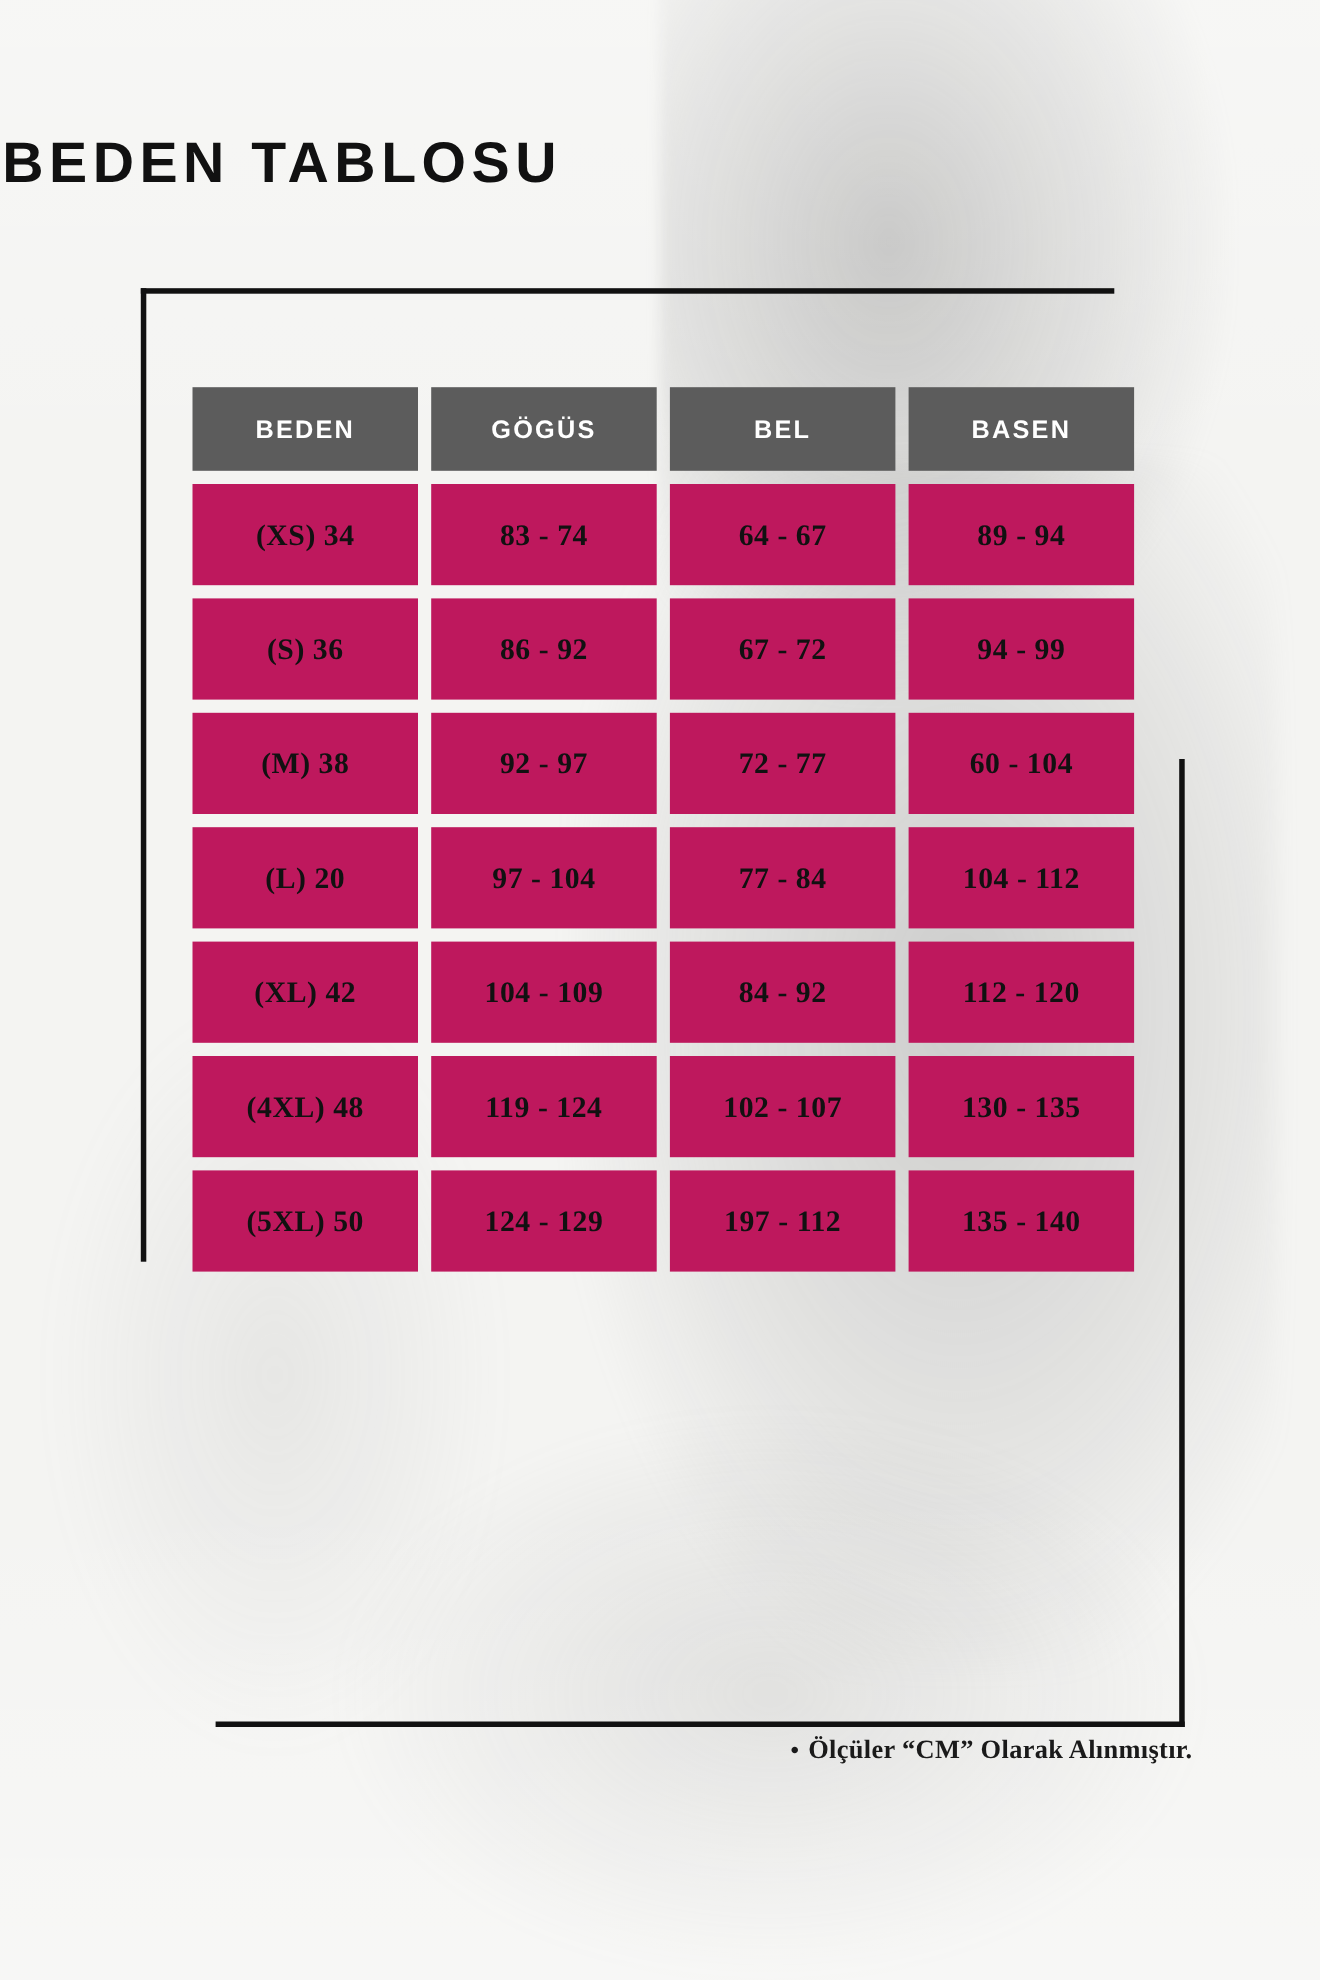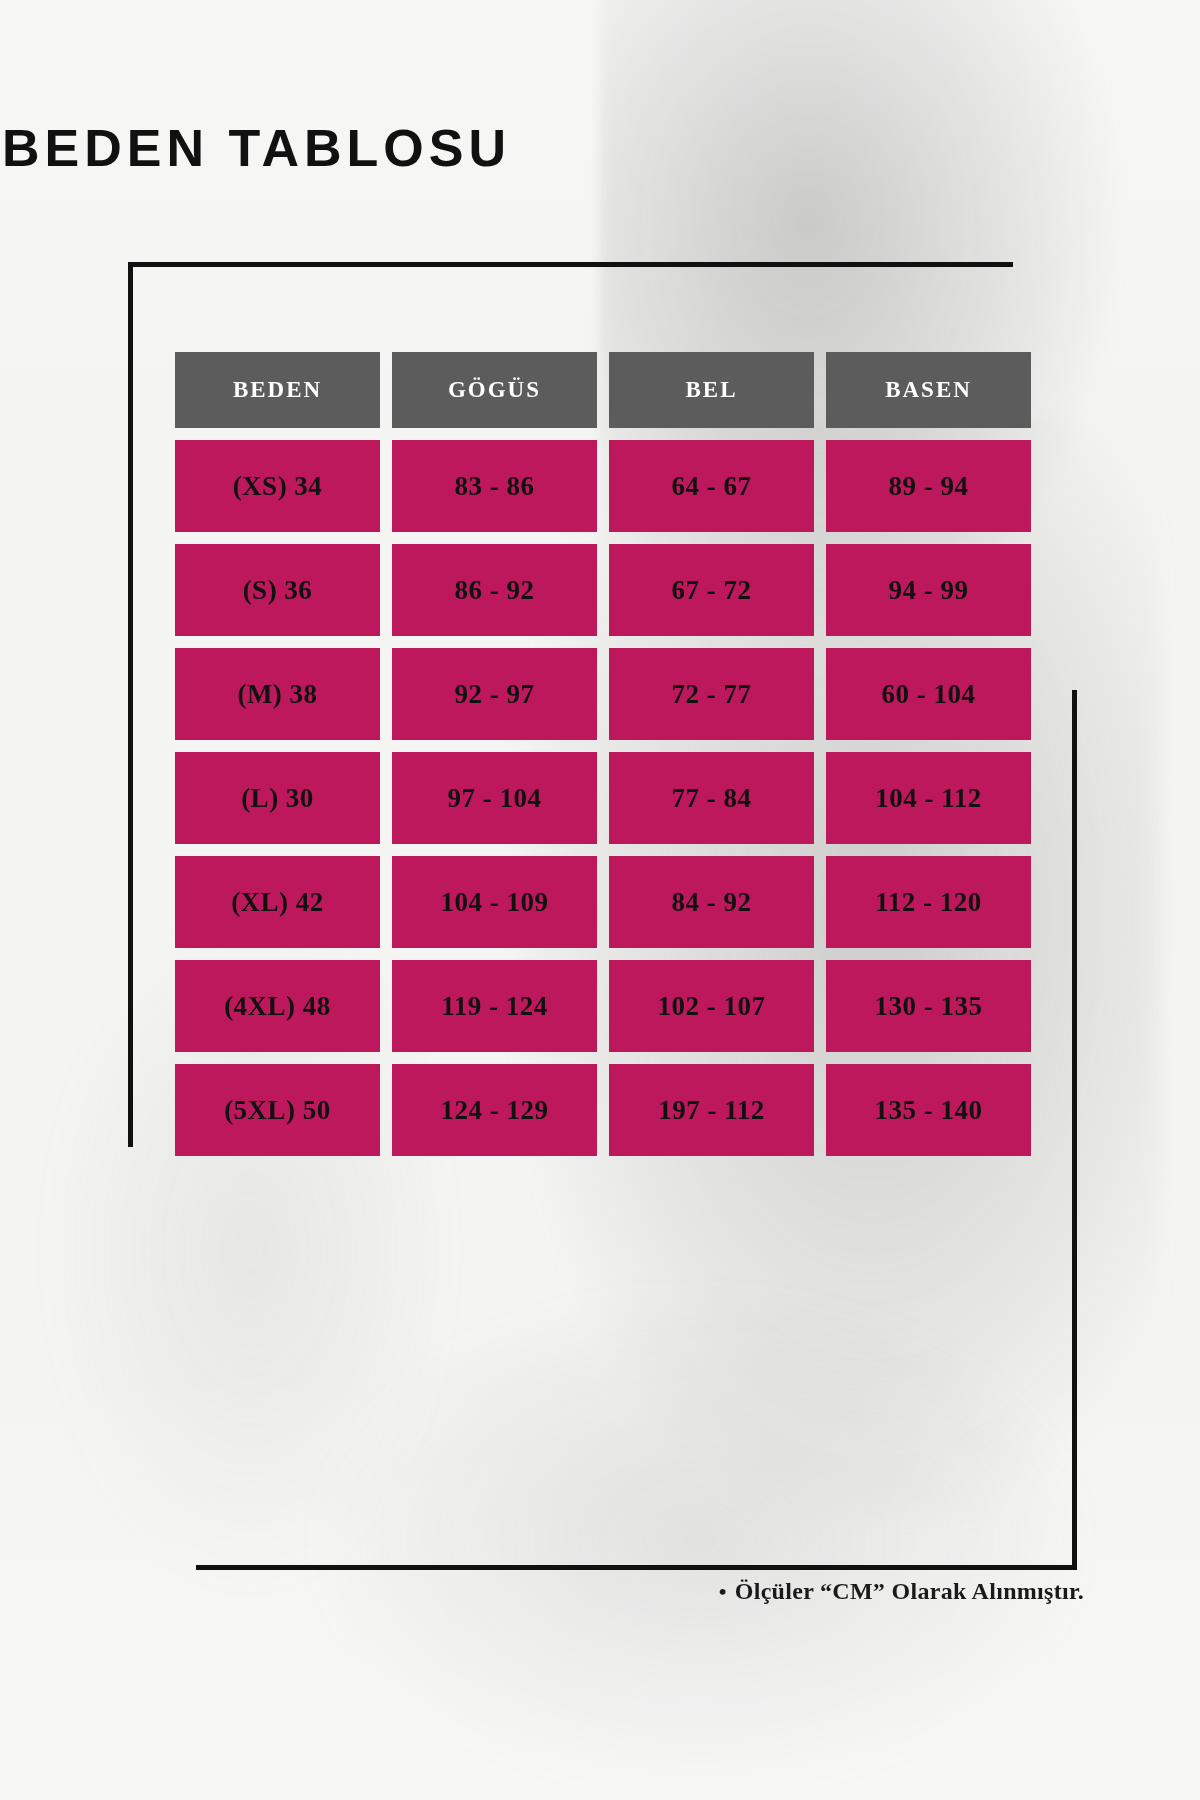--- a/index.html
+++ b/index.html
@@ -113,21 +113,21 @@
     border-spacing: 12px 12px;
     width: 880px;
   }
   table.size-table th {
     background: #5c5c5c;
     color: #ffffff;
     height: 74px;
     font-size: 23px;
     font-weight: bold;
     letter-spacing: 2px;
-    font-family: Liberation Serif, serif;
+    font-family: Liberation Sans, sans-serif;
     width: 25%;
   }
   table.size-table td {
     background: #be185d;
     color: #111111;
     height: 90px;
     font-size: 27px;
     font-weight: bold;
     text-align: center;
     font-family: "Liberation Serif", serif;
@@ -177,38 +177,38 @@
         <tr>
           <th>BEDEN</th>
           <th>GÖGÜS</th>
           <th>BEL</th>
           <th>BASEN</th>
         </tr>
       </thead>
       <tbody>
         <tr>
           <td>(XS) 34</td>
-          <td>83 - 86</td>
+          <td>83 - 74</td>
           <td>64 - 67</td>
           <td>89 - 94</td>
         </tr>
         <tr>
           <td>(S) 36</td>
           <td>86 - 92</td>
           <td>67 - 72</td>
           <td>94 - 99</td>
         </tr>
         <tr>
           <td>(M) 38</td>
           <td>92 - 97</td>
           <td>72 - 77</td>
           <td>60 - 104</td>
         </tr>
         <tr>
-          <td>(L) 30</td>
+          <td>(L) 20</td>
           <td>97 - 104</td>
           <td>77 - 84</td>
           <td>104 - 112</td>
         </tr>
         <tr>
           <td>(XL) 42</td>
           <td>104 - 109</td>
           <td>84 - 92</td>
           <td>112 - 120</td>
         </tr>

